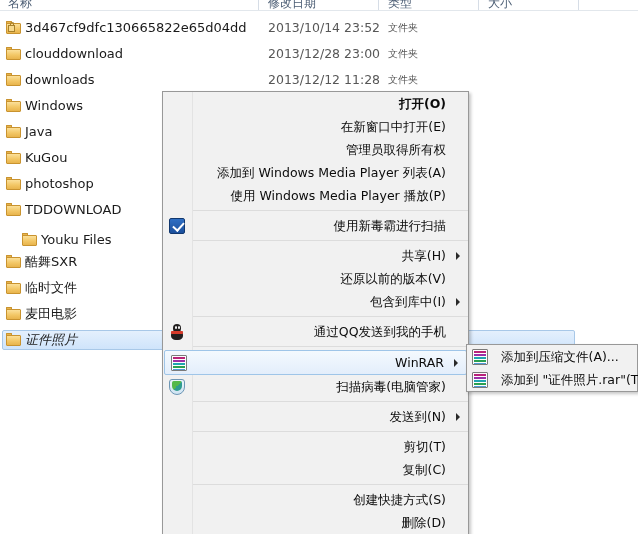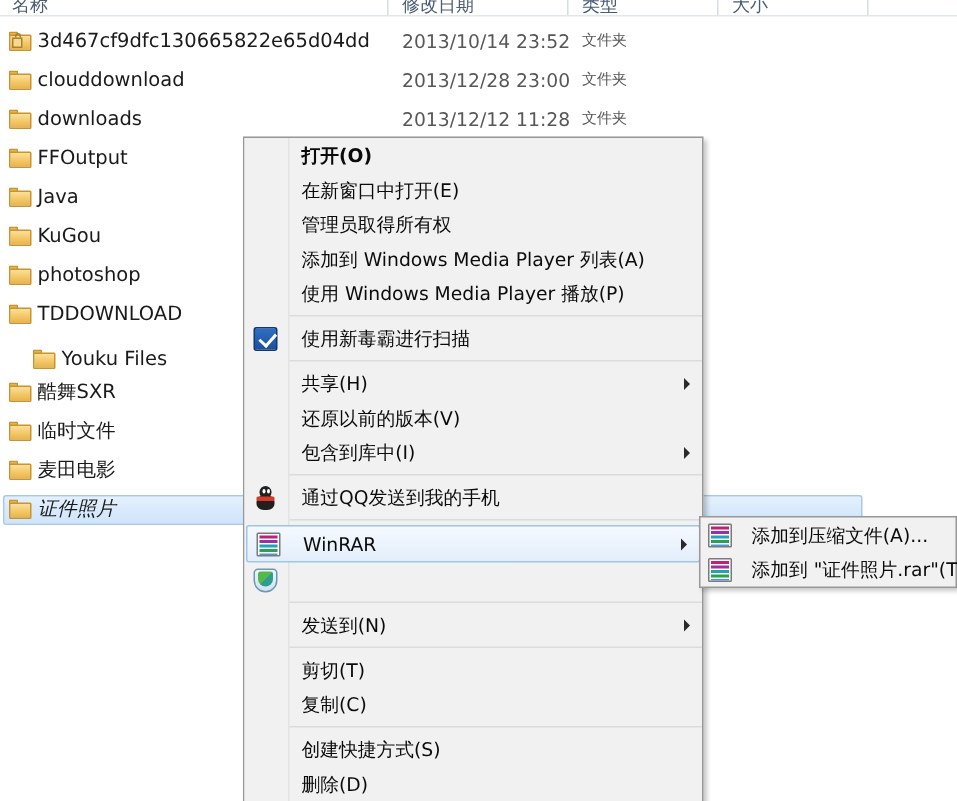--- a/index.html
+++ b/index.html
@@ -6,21 +6,21 @@
   html, body {
     margin: 0; padding: 0;
     width: 638px; height: 534px;
     overflow: hidden;
     background: #ffffff;
     font-family: "DejaVu Sans", "Liberation Sans", sans-serif;
     font-size: 12px;
     color: #000000;
   }
 
-  #root { position: relative; width: 505px; height: 534px; background:#8b5cf6; }
+  #root { position: relative; width: 505px; height: 534px; background:#8b5cf6;text-align:right; }
 
   
   .explorer { position:absolute; left:0; top:0; width:638px; height:534px; background:#ffffff; }
 
   .col-header {
     position:absolute; left:0; top:0; width:638px; height:11px;
     background:#ffffff; overflow:hidden;
   }
   .col-header .hcell {
     position:absolute; top:-6px; height:18px; line-height:18px;
@@ -236,21 +236,21 @@
           </div>
           <div class="fname">downloads</div>
           <div class="fdate">2013/12/12 11:28</div>
           <div class="ftype">文件夹</div>
         </div>
         <div class="file-row" style="top: 95px;">
           <div class="folder-ico">
             <div class="tab"></div>
             <div class="body"></div>
           </div>
-          <div class="fname">FFOutput</div>
+          <div class="fname">Windows</div>
           <div class="fdate">2013/10/25 21:31</div>
           <div class="ftype">文件夹</div>
         </div>
         <div class="file-row" style="top: 121px;">
           <div class="folder-ico">
             <div class="tab"></div>
             <div class="body"></div>
           </div>
           <div class="fname">Java</div>
         </div>
@@ -338,21 +338,21 @@
             <span class="eye2"></span>
           </span><span>通过QQ发送到我的手机</span></div>
         <div class="msep"></div>
         <div class="mi hl"><span class="micon ico-winrar">
             <i class="b1"></i>
             <i class="b2"></i>
             <i class="b3"></i>
             <i class="b4"></i>
             <i class="b5"></i>
           </span><span>WinRAR</span><span class="arrow"></span></div>
-        <div class="mi"><span class="micon ico-shield-green"></span></div>
+        <div class="mi"><span class="micon ico-shield-green"></span><span>扫描病毒(电脑管家)</span></div>
         <div class="msep"></div>
         <div class="mi"><span>发送到(N)</span><span class="arrow"></span></div>
         <div class="msep"></div>
         <div class="mi"><span>剪切(T)</span></div>
         <div class="mi"><span>复制(C)</span></div>
         <div class="msep"></div>
         <div class="mi"><span>创建快捷方式(S)</span></div>
         <div class="mi"><span>删除(D)</span></div>
       </div>
   </div>

